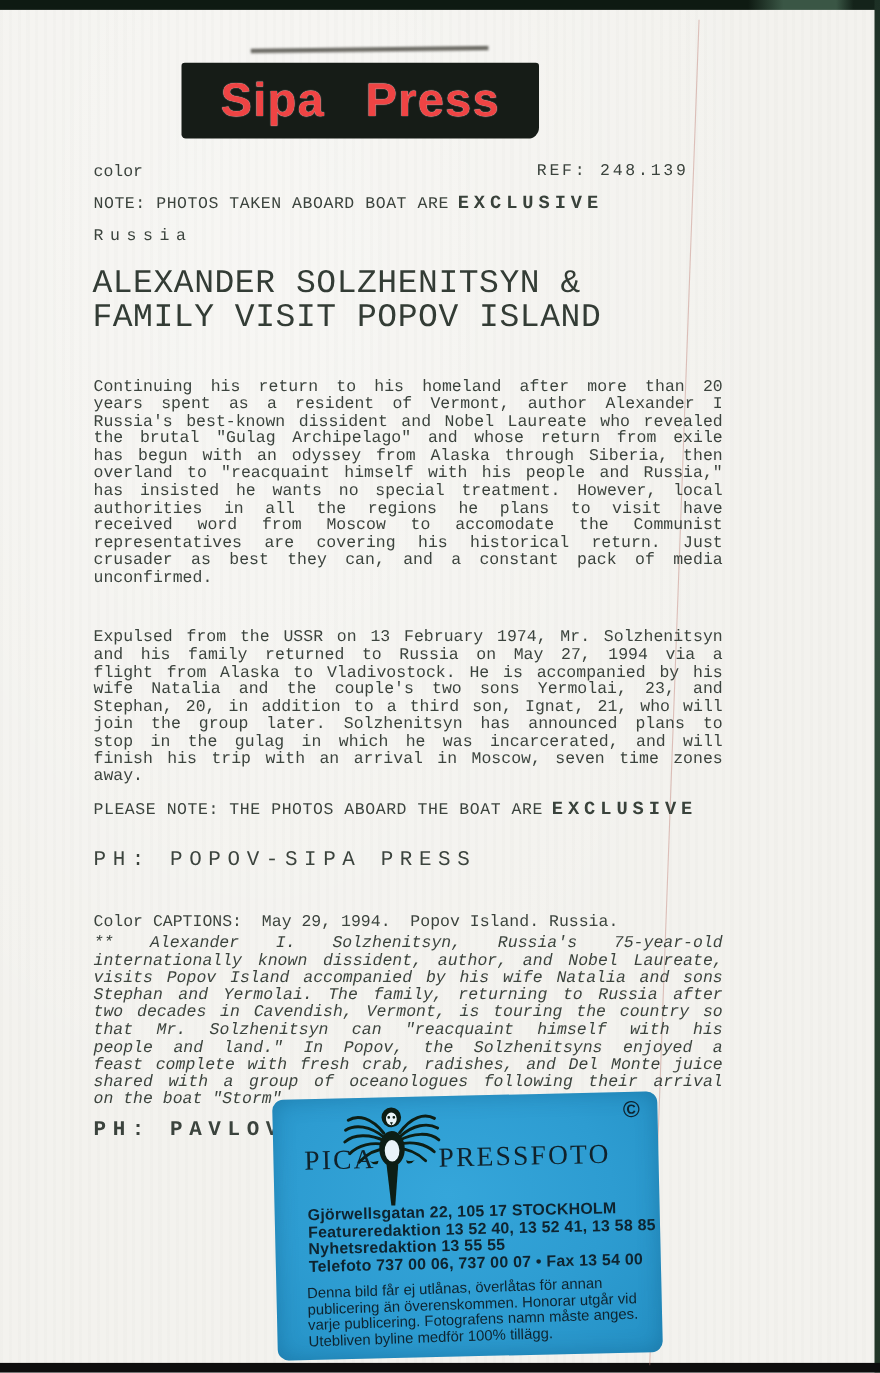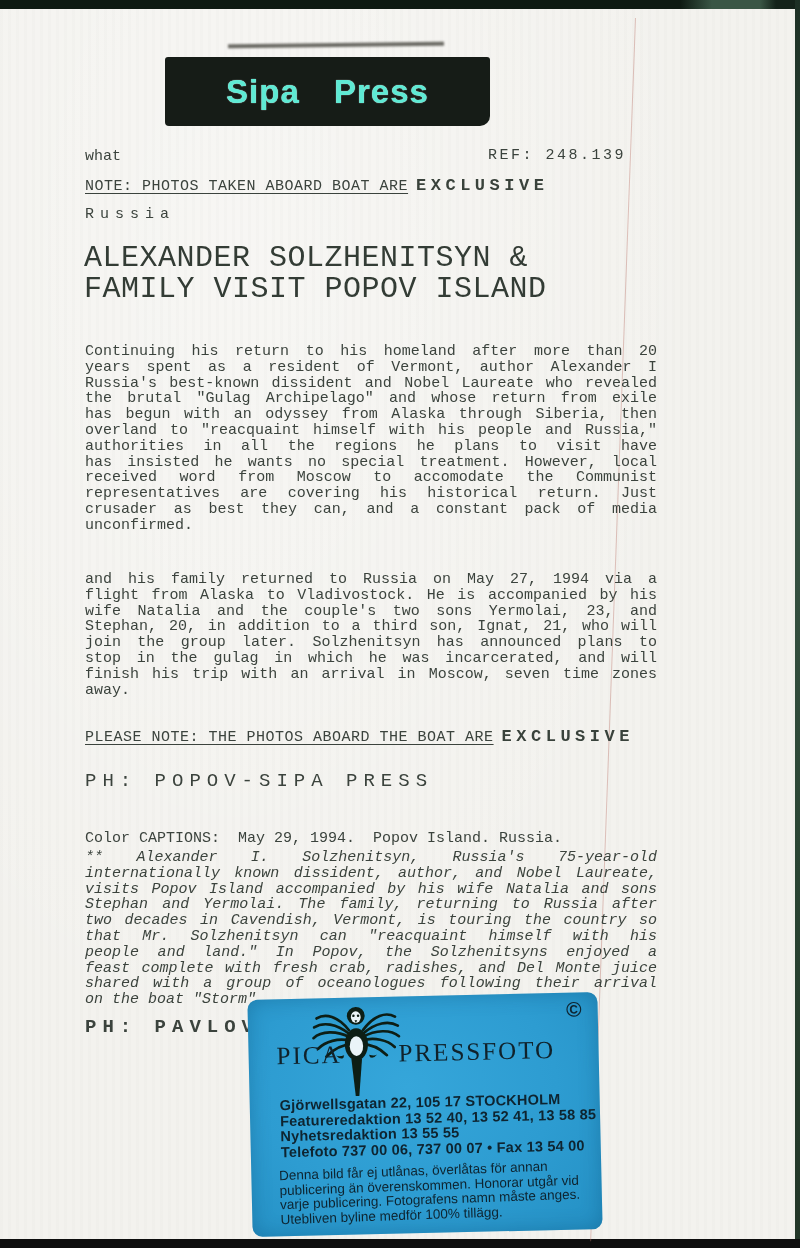--- a/index.html
+++ b/index.html
@@ -11,26 +11,26 @@
     background:linear-gradient(90deg,#0e1a12 0%,#0e1a12 85%,#3a5645 89%,#3a5645 95%,#14231a 97%,#14231a 100%);}
   .scan-bar-right{position:absolute;right:0;top:0;width:5px;height:1248px;
     background:linear-gradient(180deg,#1d3025,#3a5546 35%,#2a4433 70%,#223527);}
   .scan-bar-bottom{position:absolute;bottom:0;left:0;width:800px;height:9px;background:#0e0e0e;}
   .smudge{position:absolute;left:228px;top:43px;width:216px;height:4px;background:#53524b;
     filter:blur(1.2px);opacity:.85;transform:rotate(-.7deg);}
   .crease{position:absolute;left:635px;top:18px;width:1px;height:1224px;
     background:rgba(188,120,110,.42);transform:rotate(2.1deg);transform-origin:top left;}
   .logo-box{position:absolute;left:165px;top:57px;width:325px;height:69px;background:#161c17;
     border-radius:3px 3px 10px 4px;display:flex;align-items:center;justify-content:center;}
-  .logo-text{font-family:"Liberation Sans",sans-serif;font-weight:bold;font-size:33px;color:#5eead4;
+  .logo-text{font-family:"Liberation Sans",sans-serif;font-weight:bold;font-size:43px;color:#ef4444;
     letter-spacing:1px;word-spacing:24px;text-shadow:0 0 1px #fff;}
   .color-label{position:absolute;left:85px;top:148px;font-size:15px;}
   .ref-number{position:absolute;left:488px;top:147px;font-size:15px;letter-spacing:2.5px;white-space:pre;}
   .note-line{position:absolute;left:85px;font-size:15px;white-space:nowrap;}
-  .note-line .underlined{text-decoration:underline;text-underline-offset:3px;letter-spacing:.5px;}
+  .note-line .underlined{text-underline-offset:3px;letter-spacing:.5px;}
   .note-line .exclusive{font-size:17px;letter-spacing:4.5px;margin-left:8px;color:#39423b;font-weight:bold;}
   .note-top{top:176px;}
   .please-note{top:727px;}
   .country{position:absolute;left:85px;top:206px;font-size:15px;letter-spacing:6px;}
   .title{position:absolute;left:84px;top:243px;font-size:30px;line-height:31px;color:#333c35;
     letter-spacing:.5px;white-space:nowrap;}
   .para{position:absolute;left:85px;width:572px;font-size:15px;line-height:15.8px;}
   .para .bline{text-align:justify;text-align-last:justify;}
   .para .bline:last-child{text-align-last:left;}
   .italic{font-style:italic;}
@@ -59,49 +59,50 @@
   <div class="scan-bar-top"></div>
   <div class="scan-bar-right"></div>
   <div class="scan-bar-bottom"></div>
   <div class="crease"></div>
   <div class="smudge"></div>
 
   <div class="logo-box">
     <span class="logo-text">Sipa Press</span>
   </div>
 
-  <div class="color-label">what</div>
+  <div class="color-label">color</div>
   <div class="ref-number">REF: 248.139</div>
 
   <div class="note-line note-top">
     <span class="underlined">NOTE: PHOTOS TAKEN ABOARD BOAT ARE</span><span class="exclusive">EXCLUSIVE</span>
   </div>
 
   <div class="country">Russia</div>
 
   <div class="title">
     <div>ALEXANDER SOLZHENITSYN &amp;</div>
     <div>FAMILY VISIT POPOV ISLAND</div>
   </div>
 
   <div class="para" style="top:344px;">
       <div class="bline">Continuing his return to his homeland after more than 20</div>
       <div class="bline">years spent as a resident of Vermont, author Alexander I</div>
       <div class="bline">Russia's best-known dissident and Nobel Laureate who revealed</div>
       <div class="bline">the brutal "Gulag Archipelago" and whose return from exile</div>
       <div class="bline">has begun with an odyssey from Alaska through Siberia, then</div>
       <div class="bline">overland to "reacquaint himself with his people and Russia,"</div>
+      <div class="bline">has insisted he wants no special treatment. However, local</div>
       <div class="bline">authorities in all the regions he plans to visit have</div>
-      <div class="bline">has insisted he wants no special treatment. However, local</div>
       <div class="bline">received word from Moscow to accomodate the Communist</div>
       <div class="bline">representatives are covering his historical return. Just</div>
       <div class="bline">crusader as best they can, and a constant pack of media</div>
       <div class="bline">unconfirmed.</div>
     </div>
   <div class="para" style="top:572px;">
+      <div class="bline">Expulsed from the USSR on 13 February 1974, Mr. Solzhenitsyn</div>
       <div class="bline">and his family returned to Russia on May 27, 1994 via a</div>
       <div class="bline">flight from Alaska to Vladivostock. He is accompanied by his</div>
       <div class="bline">wife Natalia and the couple's two sons Yermolai, 23, and</div>
       <div class="bline">Stephan, 20, in addition to a third son, Ignat, 21, who will</div>
       <div class="bline">join the group later. Solzhenitsyn has announced plans to</div>
       <div class="bline">stop in the gulag in which he was incarcerated, and will</div>
       <div class="bline">finish his trip with an arrival in Moscow, seven time zones</div>
       <div class="bline">away.</div>
     </div>
 

